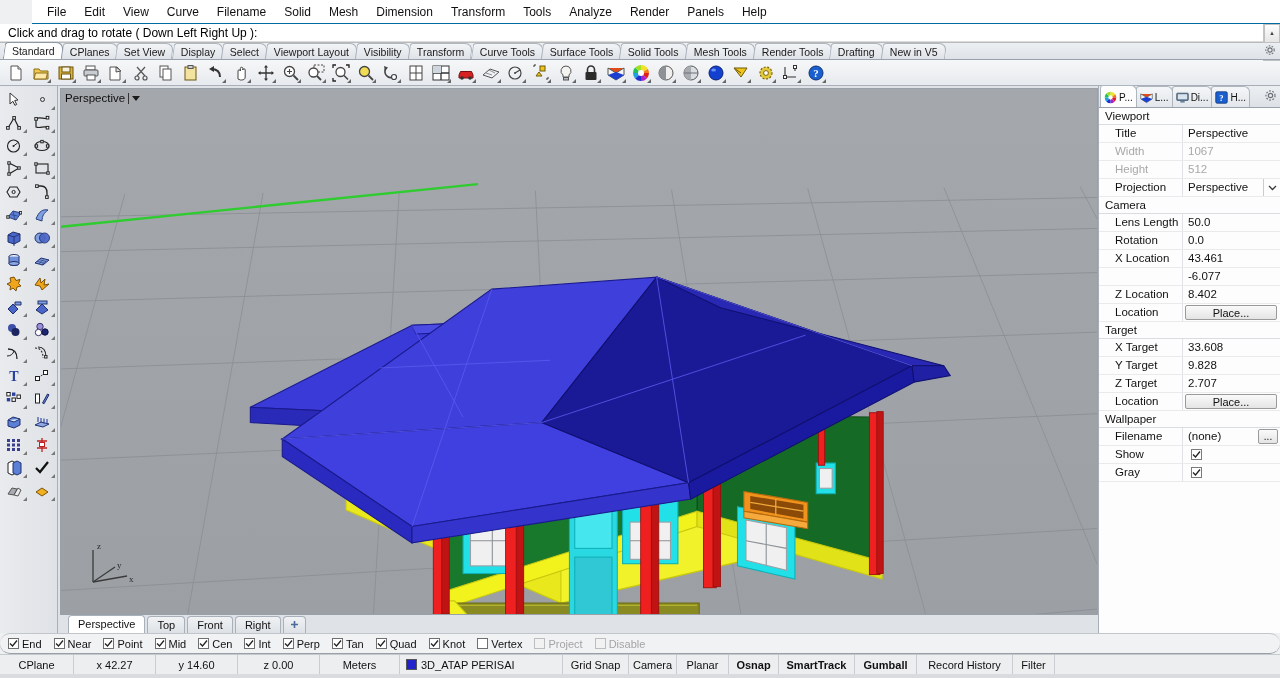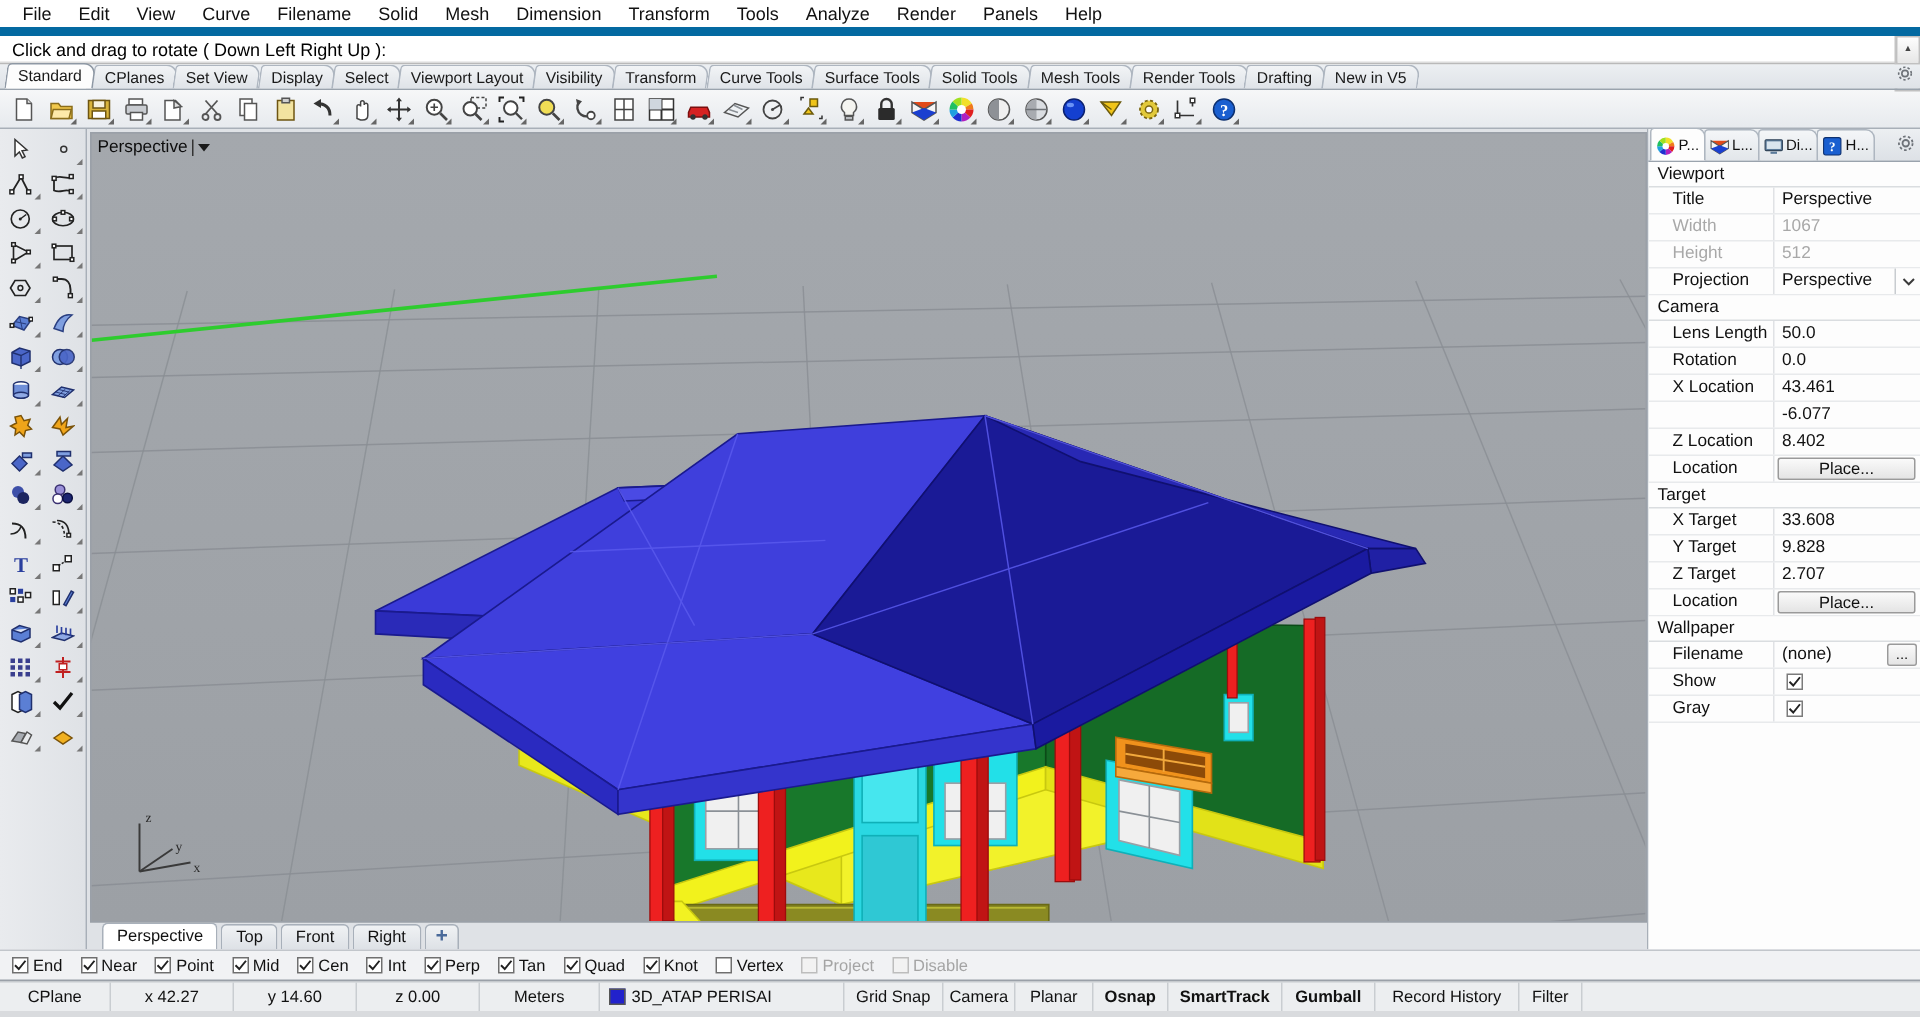--- a/index.html
+++ b/index.html
@@ -11,21 +11,22 @@
     font-size: 11px;
     background: #f0f0f0;
     -webkit-font-smoothing: none;
   }
   #app { width: 1280px; height: 678px; position: relative; display: flex; flex-direction: column; background: #eef0f2; }
 
   
   .menubar {
     height: 24px; display: flex; align-items: center;
     background: #ffffff; padding-left: 6px; flex: none;
-    border-bottom: 6px solid #0369a1;
+    border-bottom: 1px solid #0369a1;
+    margin-left: 32px;
   }
   .menubar .mi { padding: 3px 9px; font-size: 12px; color: #111; cursor: default; white-space: nowrap; }
 
   
   .cmdwrap { flex: none; background: #fff; position: relative; border-bottom: 1px solid #b9b9b9; }
   .cmdline {
     height: 18px; line-height: 18px; padding-left: 8px;
     font-size: 12px; color: #000; background: #fff;
     border-bottom: 1px solid #dcdcdc; white-space: nowrap; overflow: hidden;
   }
@@ -179,21 +180,21 @@
   .pdots {
     width: 20px; flex: none; margin: 1px 2px 1px 0; font-size: 10px; text-align: center;
     background: linear-gradient(#fafafa,#e4e4e4); border: 1px solid #9a9a9a; border-radius: 2px;
     line-height: 14px; color: #111;
   }
 
   
   .osnapbar {
     height: 21px; flex: none; display: flex; align-items: center;
     background: #f1f2f4; border-top: 1px solid #c2c6cb; border-bottom: 1px solid #9aa0a8;
-    padding-left: 8px; gap: 0;
+    padding-left: 8px; gap: 0; border-radius: 10px;
   }
   .osnapitem { display: flex; align-items: center; gap: 3px; margin-right: 12px; }
   .osnapbox {
     width: 11px; height: 11px; border: 1px solid #6f6f6f; background: #fff;
     display: flex; align-items: center; justify-content: center; flex: none;
   }
   .osnapbox.disabled { border-color: #bdbdbd; background: #f2f2f2; }
   .osnapitem span { font-size: 11px; color: #111; }
   .osnapitem.disabled span { color: #a4a4a4; }
 

